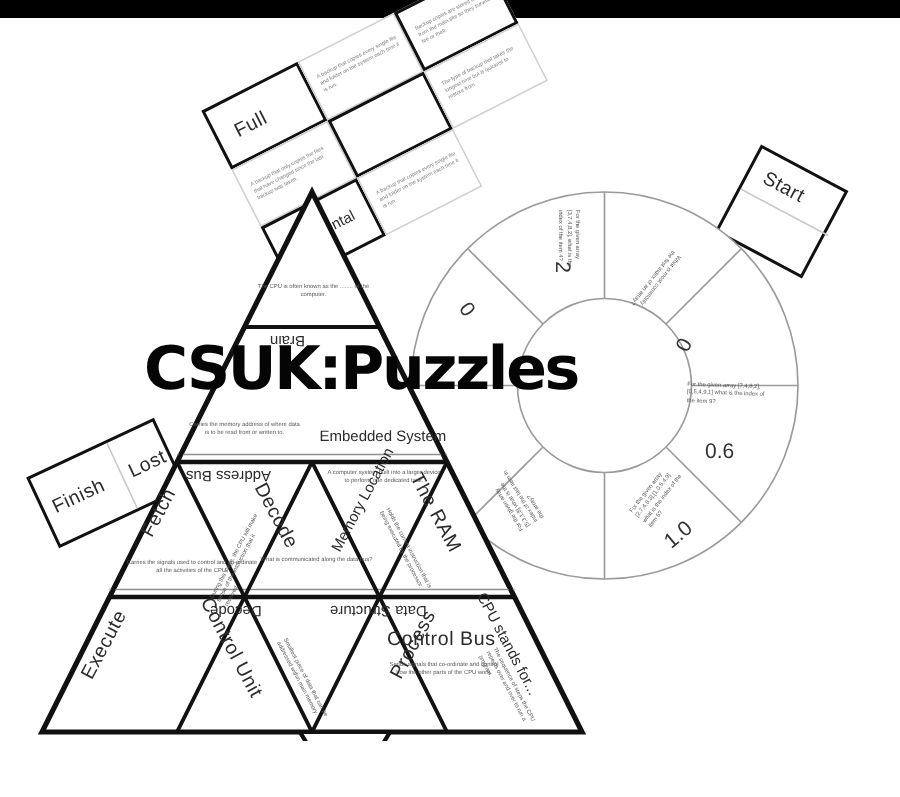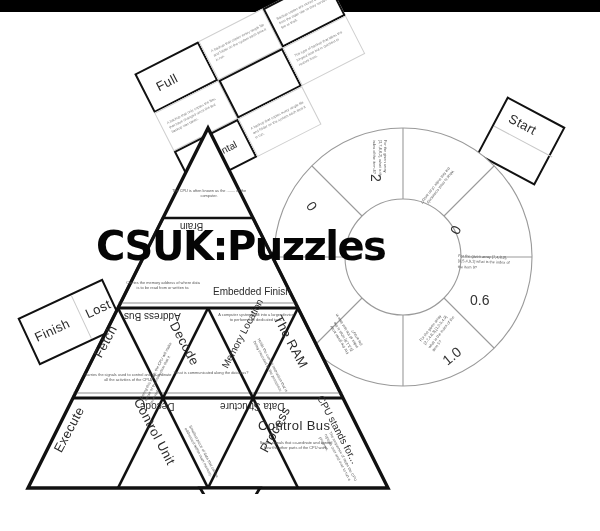--- a/index.html
+++ b/index.html
@@ -156,21 +156,21 @@
 
       <polygon points="178,366 238,366 208,416" fill="#ffffff" stroke="#111111" stroke-width="2.8"></polygon>
     </svg>
 
     <div class="triTxt lbl tinyLblDark" style="left:146px;top:66px;width:82px;text-align:center;">The CPU is often known as the ........ of the computer.</div>
     <div class="triTxt lbl midLbl" style="left:158px;top:99px;transform:rotate(180deg);">Brain</div>
 
     <div class="triTxt lbl tinyLblDark" style="left:104px;top:158px;width:74px;text-align:center;">Carries the memory address of where data is to be read from or written to.</div>
     <div class="triTxt lbl midLbl" style="left:102px;top:189px;transform:rotate(180deg);">Address Bus</div>
 
-    <div class="triTxt lbl midLbl" style="left:191px;top:164px;">Embedded Finish</div>
+    <div class="triTxt lbl midLbl" style="left:191px;top:164px;">Embedded System</div>
     <div class="triTxt lbl tinyLblDark" style="left:196px;top:190px;width:76px;text-align:center;">A computer system built into a larger device to perform one dedicated task.</div>
 
     <div class="triTxt lbl bigLbl" style="left:66px;top:212px;transform:rotate(-62deg);">Fetch</div>
     <div class="triTxt lbl bigLbl" style="left:139px;top:214px;transform:rotate(62deg);">Decode</div>
     <div class="triTxt lbl midLbl" style="left:182px;top:206px;transform:rotate(-62deg);">Memory Location</div>
     <div class="triTxt lbl bigLbl" style="left:240px;top:212px;transform:rotate(62deg);">The RAM</div>
 
     <div class="triTxt lbl tinyLblDark" style="left:106px;top:242px;width:66px;transform:rotate(-62deg);">During this stage, the CPU will make sense of the instruction that it received.</div>
     <div class="triTxt lbl tinyLblDark" style="left:218px;top:240px;width:62px;transform:rotate(62deg);">Holds the current instruction that is being executed by the processor.</div>
 

